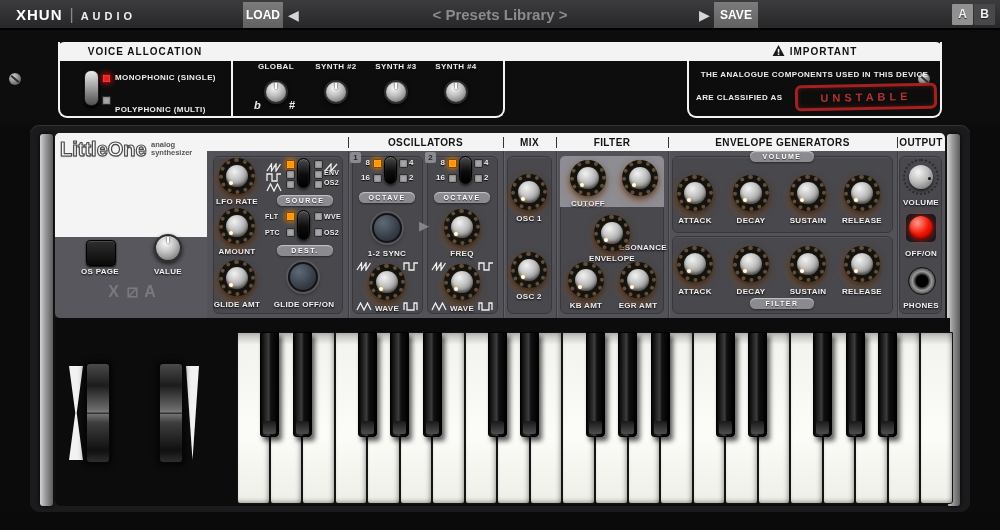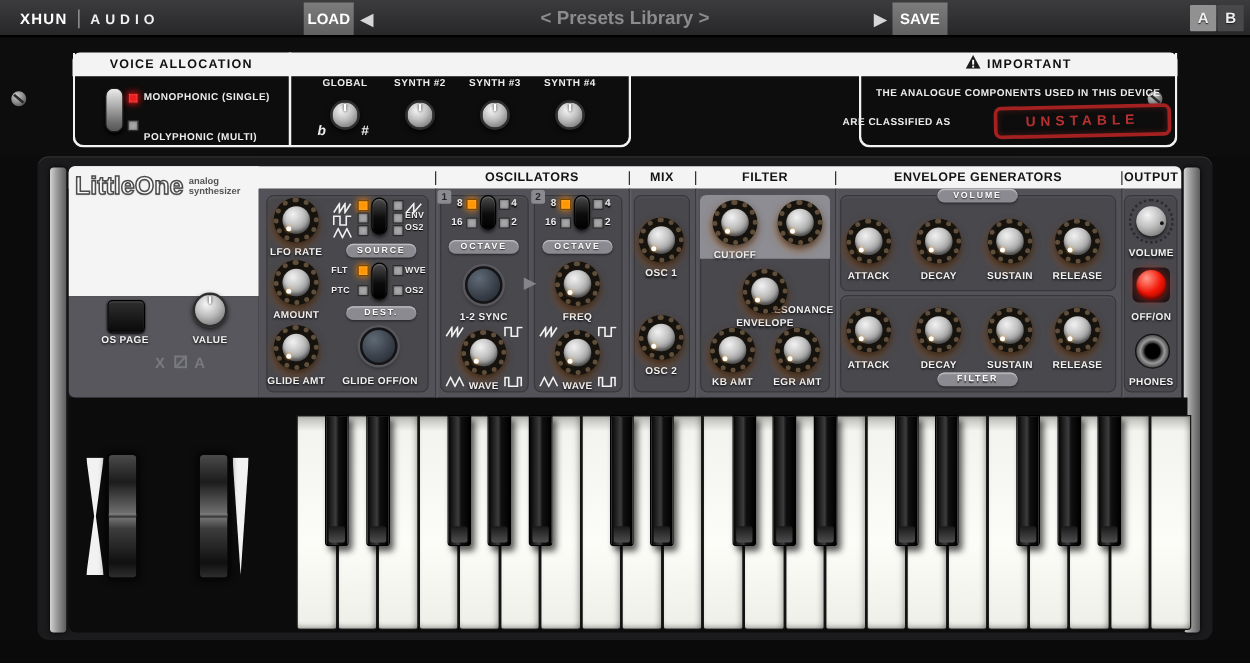--- a/index.html
+++ b/index.html
@@ -2,21 +2,21 @@
 <html><head>
 <meta charset="utf-8">
 <style>
   html,body{margin:0;padding:0;background:#050505;}
   #app{position:relative;width:1000px;height:530px;background:#0b0b0b;overflow:hidden;
        font-family:"Liberation Sans",sans-serif;}
   
   #topbar{position:absolute;left:0;top:0;width:1000px;height:30px;
     background:linear-gradient(180deg,#3c3c3e,#27272a);border-bottom:2px solid #000;box-sizing:border-box;}
   .brand{position:absolute;left:16px;top:0;height:30px;line-height:30px;color:#fff;}
-  .brand b{font-size:12px;letter-spacing:1px;}
+  .brand b{font-size:15px;letter-spacing:1px;}
   .brand .sep{color:#8a8a8a;margin:0 7px;font-weight:normal;}
   .brand .audio{font-size:11px;letter-spacing:4px;color:#f0f0f0;font-weight:bold;}
   .tb-btn{position:absolute;top:2px;height:26px;line-height:26px;text-align:center;
     background:linear-gradient(180deg,#7c7c7c,#616161);color:#fff;font-weight:bold;font-size:12px;}
   .tb-arrow{position:absolute;top:0;height:30px;line-height:30px;color:#d6d6d6;font-size:14px;}
   #preset-title{position:absolute;left:350px;top:0;width:300px;height:30px;line-height:30px;
     text-align:center;color:#8b8b8b;font-weight:bold;font-size:15px;}
   .ab-btn{position:absolute;top:4px;width:21px;height:21px;line-height:21px;text-align:center;
     font-weight:bold;font-size:12px;color:#f0f0f0;text-shadow:0 1px 1px #1a1a1a;border-radius:1px;}
   
@@ -57,22 +57,22 @@
   #logo-box{position:absolute;left:55px;top:133px;width:152px;height:104px;background:#f4f4f4;border-radius:5px 0 0 0;}
   #logo-name{position:absolute;left:5px;top:5px;font-size:20px;font-weight:bold;color:#fbfbfb;
     -webkit-text-stroke:1.2px #4c4c4c;letter-spacing:0px;text-shadow:0 1px 1px #999;}
   .logo-tag{position:absolute;left:96px;color:#555;font-weight:bold;font-size:7.5px;line-height:8px;}
   #lcd{position:absolute;left:67px;top:171px;width:128px;height:58px;border:2px solid #383838;border-radius:4px;
     background:linear-gradient(165deg,#8794a9,#aab6c8 55%,#98a5b8);box-shadow:inset 0 2px 4px rgba(0,0,0,.35),0 1px 0 #fff;
     color:#3b4b66;font-weight:bold;font-size:11.5px;padding:8px 0 0 10px;box-sizing:border-box;white-space:pre;line-height:21px;}
   #grey-zone{position:absolute;left:55px;top:237px;width:152px;height:81px;background:#57575d;border-radius:0 0 0 5px;}
   #os-page-btn{position:absolute;left:86px;top:240px;width:28px;height:24px;border-radius:4px;border:1px solid #000;
     background:linear-gradient(180deg,#2e2e2e,#0a0a0a);box-shadow:inset 0 1px 0 #4a4a4a,0 1px 2px #000;}
-  #xa-logo{position:absolute;left:100px;top:283px;width:66px;text-align:right;color:#797980;font-weight:bold;
-    font-size:12px;letter-spacing:2px;}
+  #xa-logo{position:absolute;left:100px;top:283px;width:66px;text-align:center;color:#797980;font-weight:bold;
+    font-size:16px;letter-spacing:2px;}
   #sections{position:absolute;left:207px;top:151px;width:738px;height:167px;background:#525258;}
   .sdiv{position:absolute;top:151px;width:1px;height:167px;background:#3a3a3f;box-shadow:1px 0 0 #606066;}
   .subpanel{position:absolute;background:#48484d;border:1px solid #38383c;border-radius:6px;box-sizing:border-box;
     box-shadow:inset 0 1px 0 #55555b;}
   .lightstrip{position:absolute;background:#8d8d93;border-radius:5px 5px 0 0;}
   .lbl{position:absolute;color:#f2f2f2;font-weight:bold;font-size:8px;letter-spacing:.3px;text-align:center;
     text-shadow:0 1px 2px #000;}
   .badge{position:absolute;background:#8a8a90;border-radius:8px;color:#fff;font-weight:bold;font-size:7px;
     letter-spacing:1.5px;text-align:center;padding:2px 0;text-shadow:0 1px 1px #333;
     box-shadow:inset 0 1px 1px #c6c6ca,0 1px 2px rgba(0,0,0,.45);z-index:4;}
@@ -162,21 +162,21 @@
 
   <div id="va-slider"></div>
   <div class="led red" style="left:102px;top:74px;"></div>
   <div class="rk-lbl" style="left:115px;top:73px;">MONOPHONIC (SINGLE)</div>
   <div class="led" style="left:102px;top:96px;"></div>
   <div class="rk-lbl" style="left:115px;top:105px;">POLYPHONIC (MULTI)</div>
   <div class="accidental" style="left:254px;top:99px;font-style:italic;">b</div>
   <div class="accidental" style="left:289px;top:99px;">#</div>
 
   <div class="rk-lbl" style="left:690px;top:70px;width:249px;text-align:center;">THE ANALOGUE COMPONENTS USED IN THIS DEVICE</div>
-  <div class="rk-lbl" style="left:674px;top:93px;">ARE CLASSIFIED AS</div>
+  <div class="rk-lbl" style="left:696px;top:93px;">ARE CLASSIFIED AS</div>
   <div id="imp-stamp">UNSTABLE</div>
 
   <div id="unit"></div>
   <div class="rail" style="left:40px;"></div>
   <div class="rail" style="left:947px;"></div>
   <div id="kbzone"></div>
 
   <div id="panel-header"></div>
   <div id="logo-box">
     <div id="logo-name">LittleOne</div>

